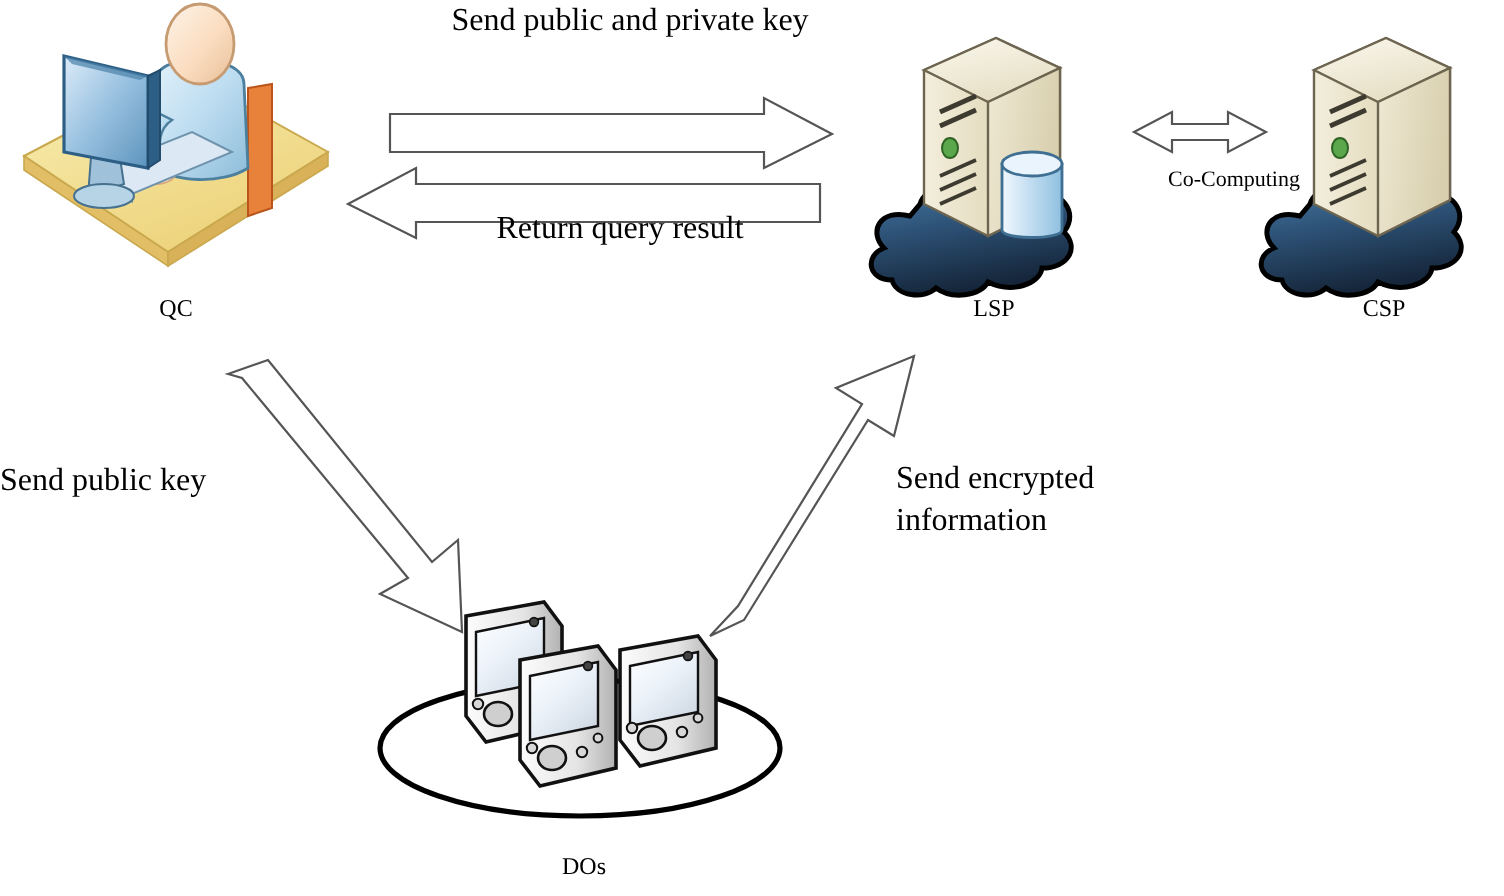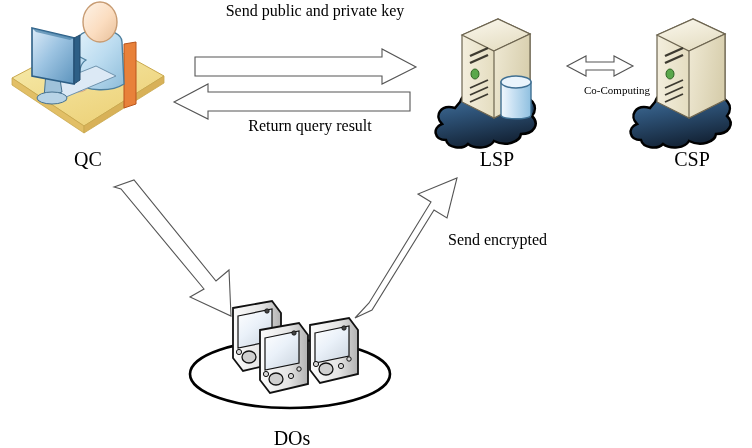--- a/index.html
+++ b/index.html
@@ -20,21 +20,21 @@
   }
   .lbl {
     position: absolute;
     white-space: pre;
     text-align: center;
     color: #000;
     line-height: 1.15;
     font-family: "Liberation Serif", "DejaVu Serif", serif;
   }
   .node-label {
-    font-size: 20px;
+    font-size: 12px;
   }
   .flow-label {
     font-size: 16px;
   }
   .small-label {
     font-size: 11px;
   }
   .svg-layer {
     position: absolute;
     left: 0;
@@ -224,27 +224,29 @@
         <circle cx="341" cy="366" r="2.6" fill="#d8d8d8" stroke="#111111" stroke-width="1"></circle>
         <circle cx="349" cy="359" r="2.2" fill="#d8d8d8" stroke="#111111" stroke-width="1"></circle>
         <circle cx="344" cy="328" r="2.2" fill="#444444" stroke="#111111" stroke-width="0.8"></circle>
       </g>
     </g>
   </svg>
 
   <div class="lbl flow-label" style="left:190px; top:2px; width:250px;">Send public and private key</div>
 
 
-  <div class="lbl flow-label" style="left:200px; top:117px; width:220px;">Return query result</div>
+  <div class="lbl flow-label" style="left:200px; top:106px; width:220px;">Return query result</div>
 
   <div class="lbl small-label" style="left:550px; top:84px; width:100px;text-align:right;">Co-Computing</div>
 
+  <div class="lbl flow-label" style="left:0px; top:232px; width:136px; text-align:left;">Send public key</div>
 
   <div class="lbl flow-label" style="left:448px; top:231px; width:130px; text-align:left;">Send encrypted</div>
 
+  <div class="lbl flow-label" style="left:448px; top:252px; width:130px; text-align:left;">information</div>
 
   <div class="lbl node-label" style="left:58px; top:148px; width:60px;">QC</div>
 
   <div class="lbl node-label" style="left:467px; top:148px; width:60px;">LSP</div>
 
   <div class="lbl node-label" style="left:662px; top:148px; width:60px;">CSP</div>
 
   <div class="lbl node-label" style="left:262px; top:427px; width:60px;">DOs</div>
 
 </div>

